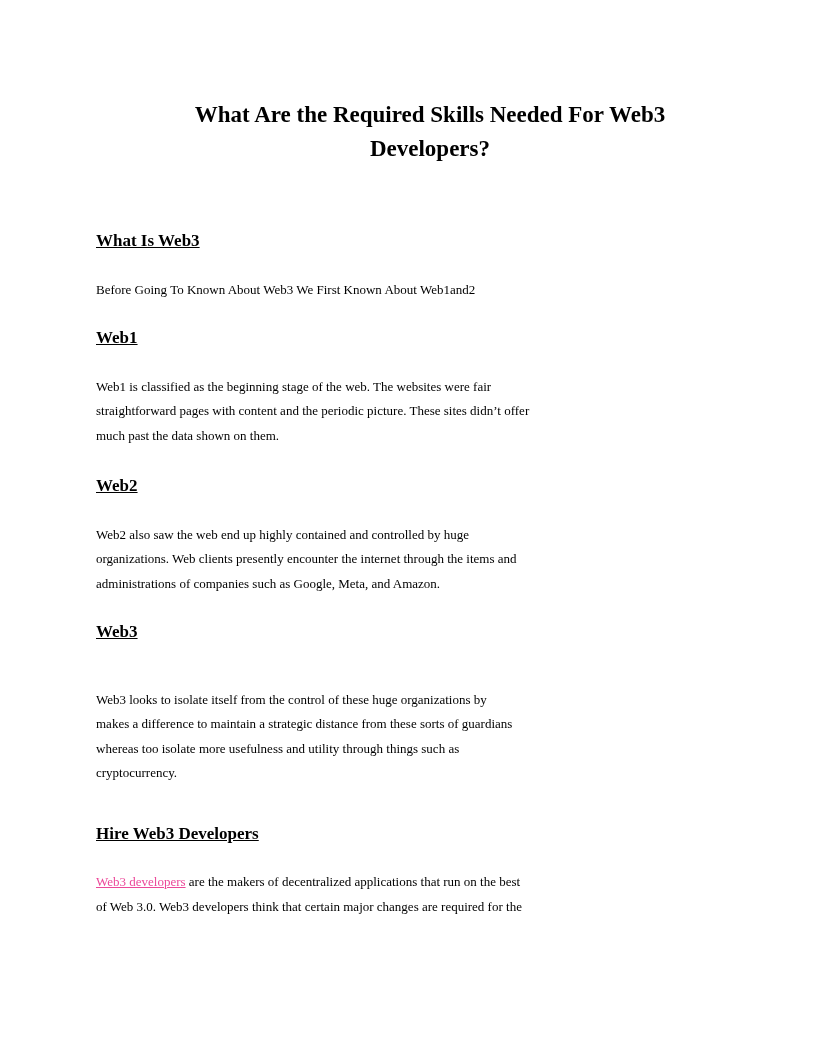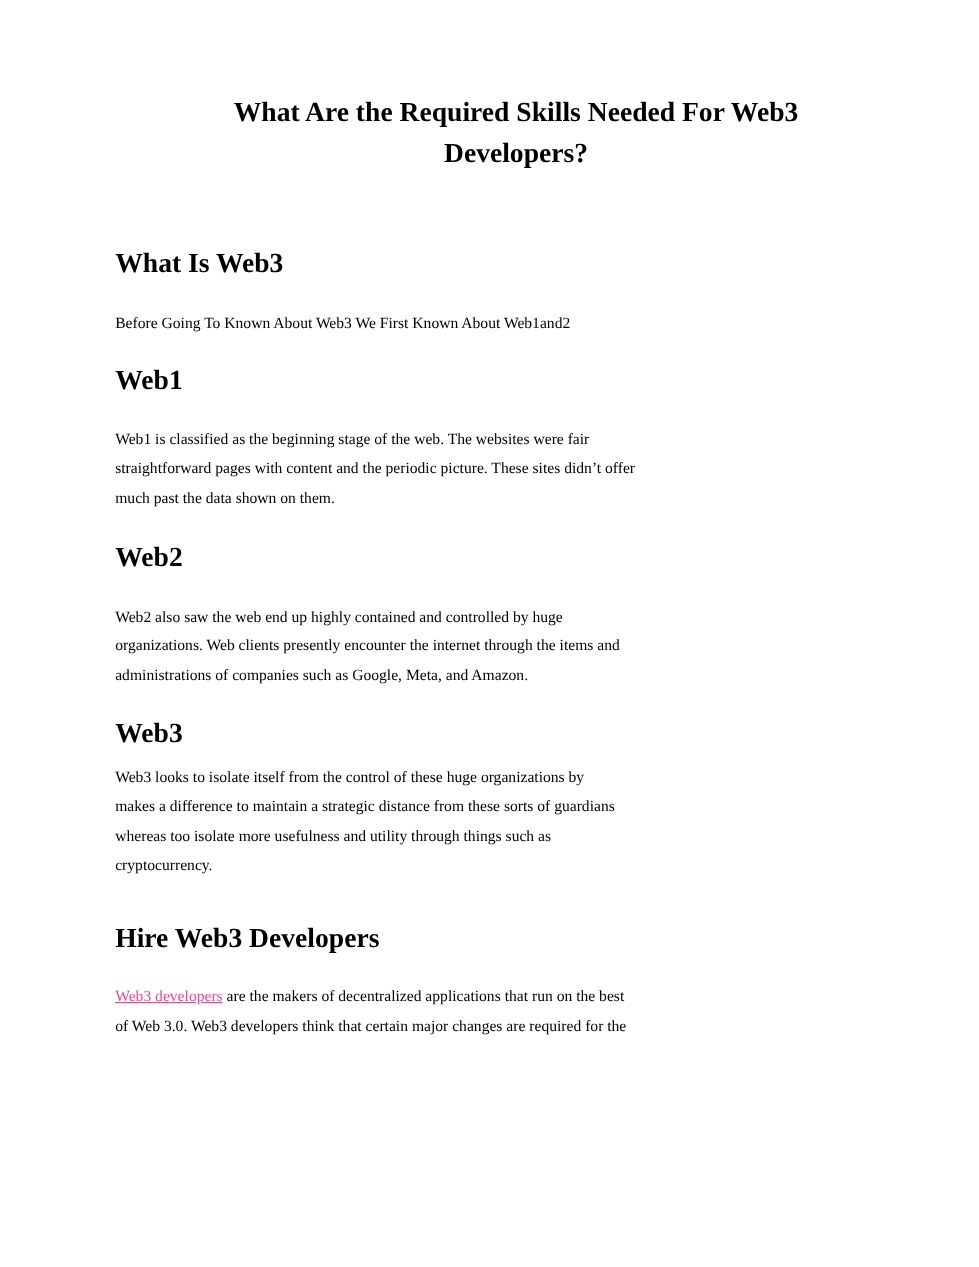--- a/index.html
+++ b/index.html
@@ -15,39 +15,40 @@
     position: relative;
     width: 816px;
     height: 1056px;
     background: #ffffff;
     overflow: hidden;
   }
   .content {
     padding: 0 96px;
   }
   .doc-title {
-    margin-top: 77px;
+    margin-top: 98px;
     margin-left: 44px; 
     font-size: 23px;
     line-height: 33.5px;
     font-weight: bold;
     text-align: center;
   }
   .heading {
-    font-size: 23px;
+    font-size: 17px;
     line-height: 24.5px;
     font-weight: bold;
+    text-decoration: underline;
   }
   .para { font-size: 13px; line-height: 24.5px; }
   .line { white-space: nowrap; }
   
   .gap-after-title { margin-top: 64px; }
   .gap-std  { margin-top: 24px; }
   .gap-26   { margin-top: 26px; }
-  .gap-28   { margin-top: 12px; }
+  .gap-28   { margin-top: 43px; }
   .gap-xl   { margin-top: 36px; }
   .doc-link {
     color: #ec4899;
     text-decoration: underline;
     cursor: pointer;
   }
 </style>
 </head>
 <body>
 

